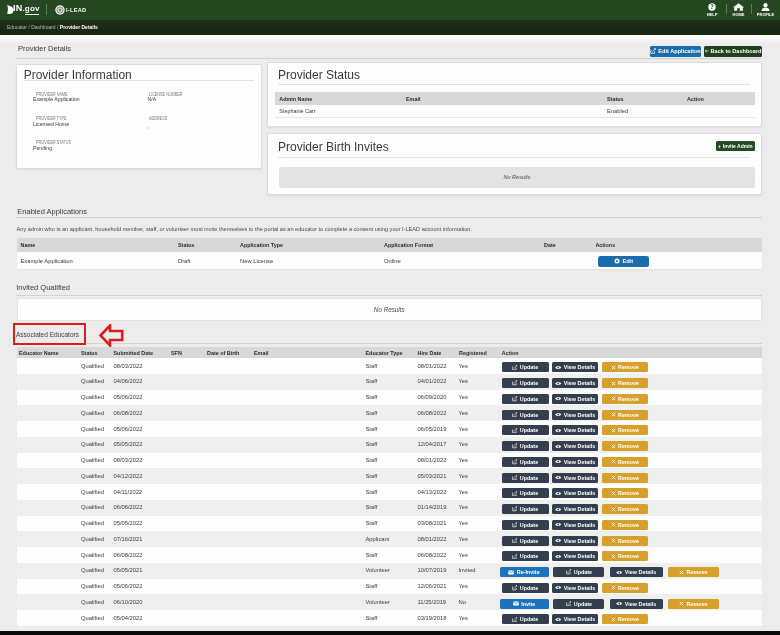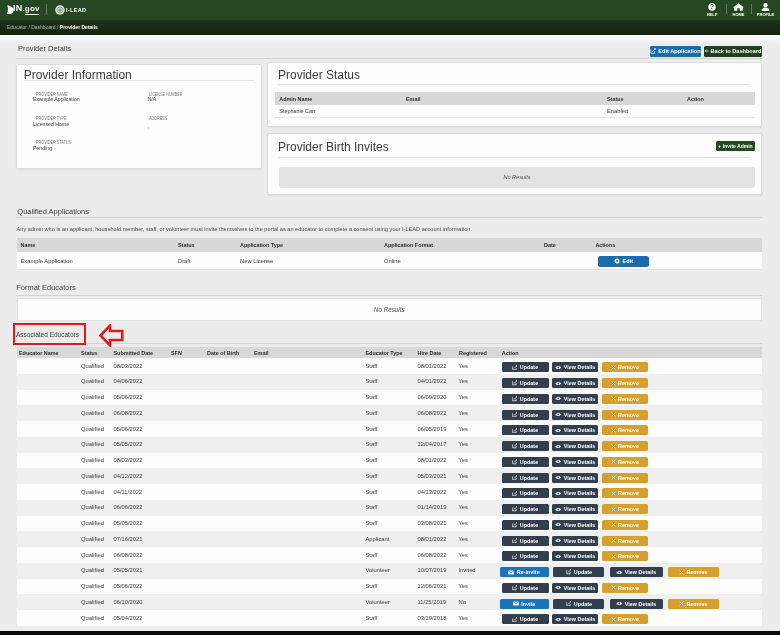--- a/index.html
+++ b/index.html
@@ -116,21 +116,21 @@
 <div class="abs td" style="left:607px;top:108.3px;">Enabled</div>
 <div class="abs hr" style="left:274.8px;top:117.3px;width:480px;background:#e6e6e6;"></div>
 
 <div class="abs card" style="left:267px;top:133px;width:495px;height:62px;"></div>
 <div class="abs cardtitle" style="left:278px;top:139.8px;">Provider Birth Invites</div>
 <div class="abs btn green" style="left:716px;top:140.5px;width:38.5px;height:10px;font-size:5px;"><span style="margin-right:2px;">+</span> Invite Admin</div>
 <div class="abs hr" style="left:278px;top:157.4px;width:472px;background:#e3e3e3;"></div>
 <div class="abs" style="left:279px;top:167px;width:476px;height:21px;background:#e3e3e3;border-radius:3px;"></div>
 <div class="abs nores" style="left:279px;top:174px;width:476px;text-align:center;">No Results</div>
 
-<div class="abs sect" style="left:17.3px;top:206.5px;">Qualified Applications</div>
+<div class="abs sect" style="left:17.3px;top:206.5px;">Enabled Applications</div>
 <div class="abs hr" style="left:16px;top:216.5px;width:746px;"></div>
 <div class="abs" style="left:16.6px;top:225.8px;font-size:5.6px;color:#4a4a4a;">Any admin who is an applicant, household member, staff, or volunteer must invite themselves to the portal as an educator to complete a consent using your I-LEAD account information.</div>
 <div class="abs thead" style="left:16.5px;top:238.3px;width:745.5px;height:13.9px;"></div>
 <div class="abs th" style="left:20.5px;top:241.8px;">Name</div>
 <div class="abs th" style="left:178px;top:241.8px;">Status</div>
 <div class="abs th" style="left:240px;top:241.8px;">Application Type</div>
 <div class="abs th" style="left:384px;top:241.8px;">Application Format</div>
 <div class="abs th" style="left:544px;top:241.8px;">Date</div>
 <div class="abs th" style="left:595.4px;top:241.8px;">Actions</div>
 <div class="abs" style="left:16.5px;top:252.2px;width:745.5px;height:18.2px;background:#fdfdfd;border-bottom:1px solid #e2e2e2;"></div>
@@ -138,21 +138,21 @@
 <div class="abs td" style="left:178px;top:258.3px;">Draft</div>
 <div class="abs td" style="left:240px;top:258.3px;">New License</div>
 <div class="abs td" style="left:384px;top:258.3px;">Online</div>
 <div class="abs btn blue" style="left:598px;top:255.8px;width:51px;height:11px;font-size:5.6px;border-radius:2.5px;">
   <svg width="6" height="6" viewBox="0 0 12 12" style="margin-right:2.5px;">
       <circle cx="6" cy="6" r="5" fill="#fff"></circle>
       <circle cx="6" cy="6" r="2" fill="#1a6cab"></circle>
     </svg>
   Edit</div>
 
-<div class="abs sect" style="left:16.2px;top:282.8px;">Format Educators</div>
+<div class="abs sect" style="left:16.2px;top:282.8px;">Invited Qualified</div>
 <div class="abs hr" style="left:16px;top:294.5px;width:746px;"></div>
 <div class="abs" style="left:16.5px;top:297.9px;width:745.5px;height:23px;background:#fdfdfd;border:1px solid #e2e2e2;"></div>
 <div class="abs nores" style="left:16.5px;top:305.8px;width:745.5px;text-align:center;font-size:6.3px;">No Results</div>
 
 <div class="abs sect" style="left:16.4px;top:331px;font-size:7px;transform:scaleX(0.93);transform-origin:0 0;">Associated Educators</div>
 <div class="abs hr" style="left:16px;top:343.2px;width:746px;"></div>
 <div class="abs" style="left:13px;top:322.5px;width:73px;height:22.5px;border:2.5px solid #dd1d1d;"></div>
 <svg class="abs" style="left:99px;top:323.5px;" width="25" height="23" viewBox="0 0 25 23">
   <path d="M1.5 11.5 L11 1.6 L11 7 L23.2 7 L23.2 16 L11 16 L11 21.4 Z" fill="none" stroke="#dd1d1d" stroke-width="2.6" stroke-linejoin="miter"></path>
 </svg>

